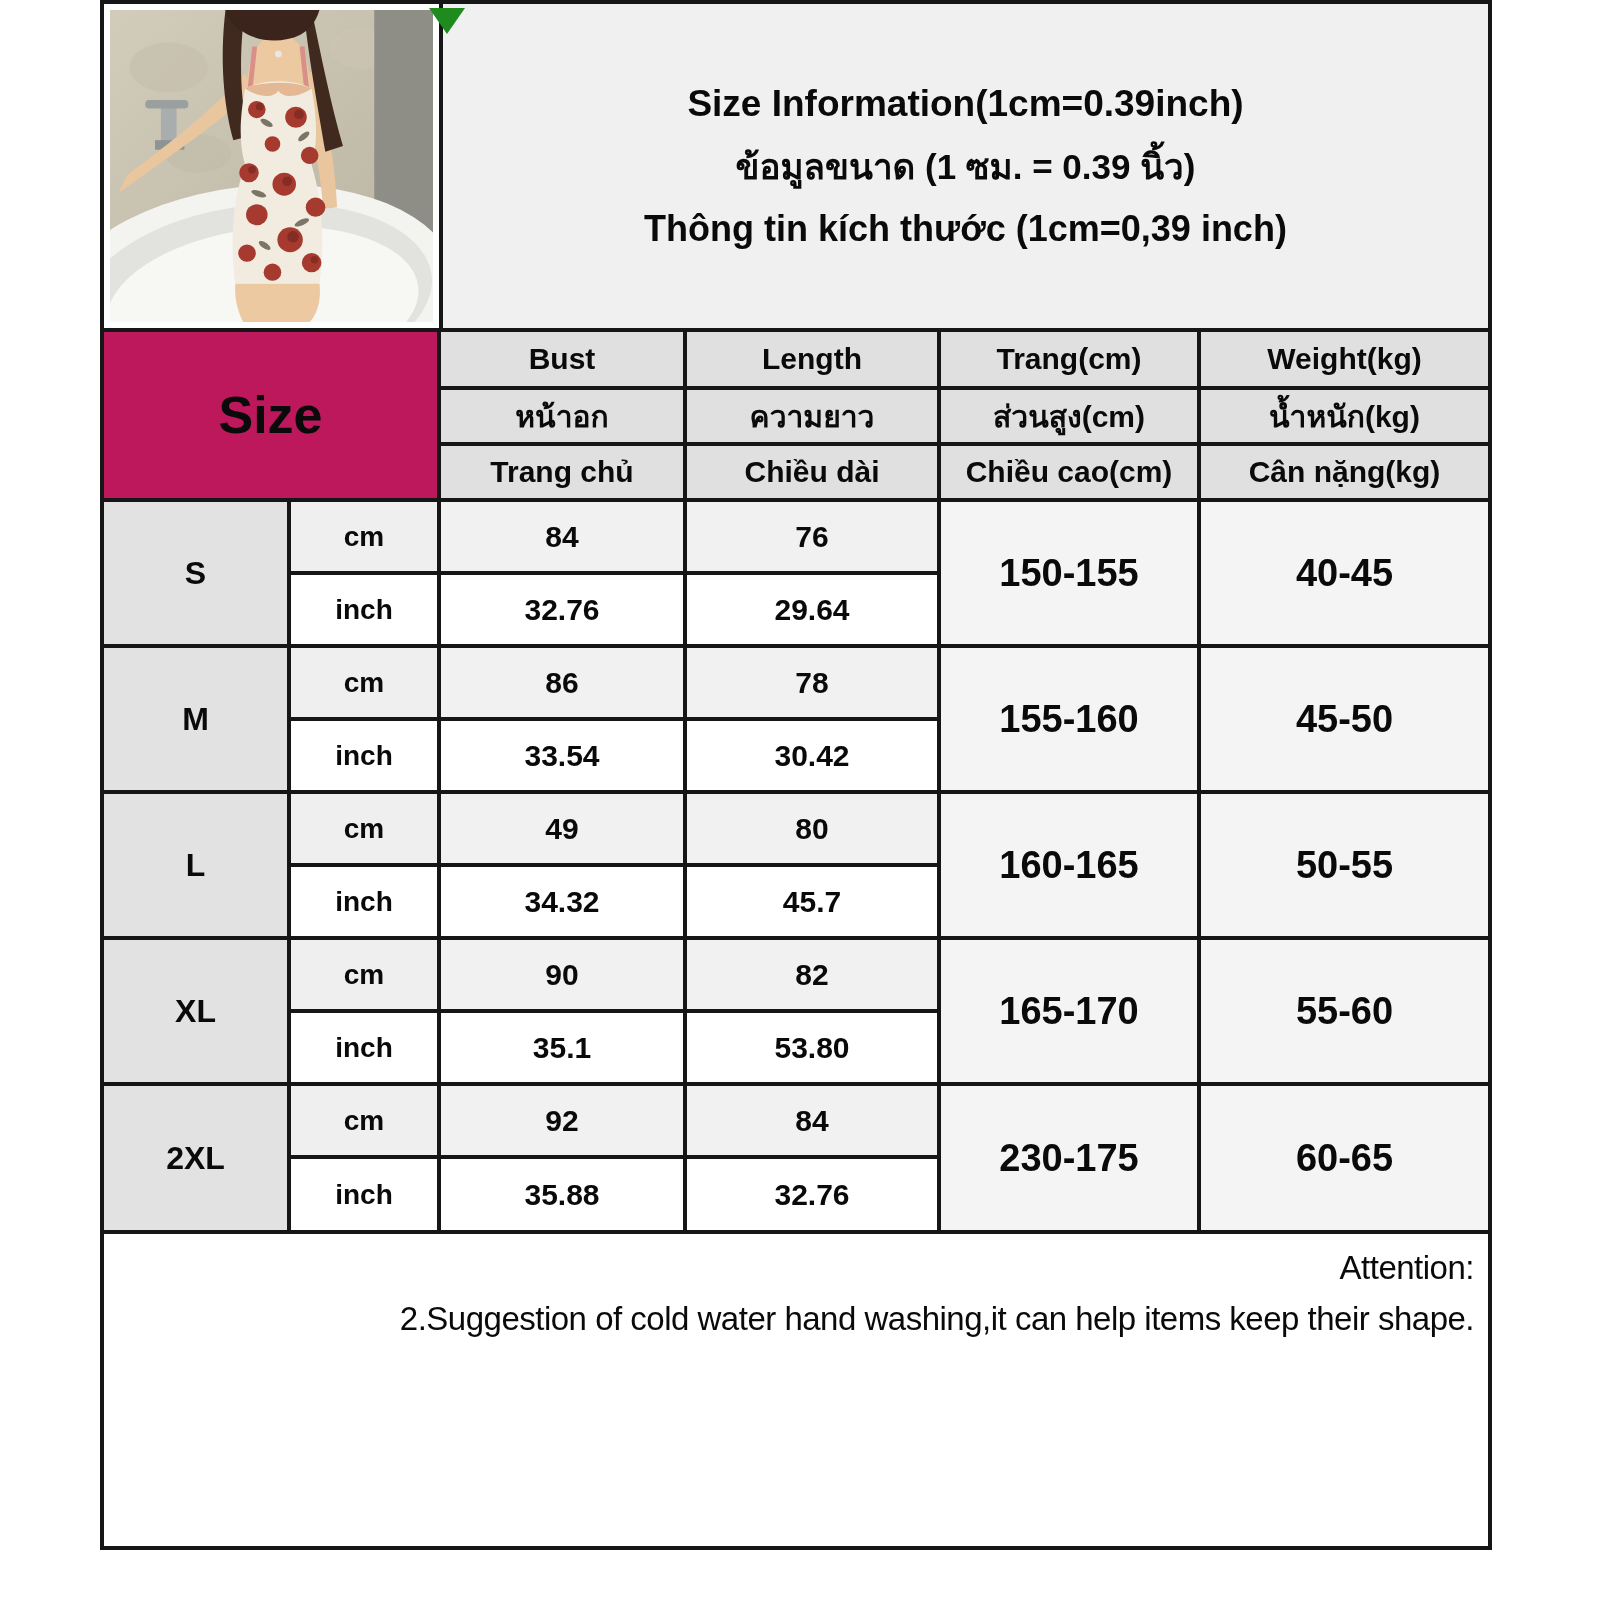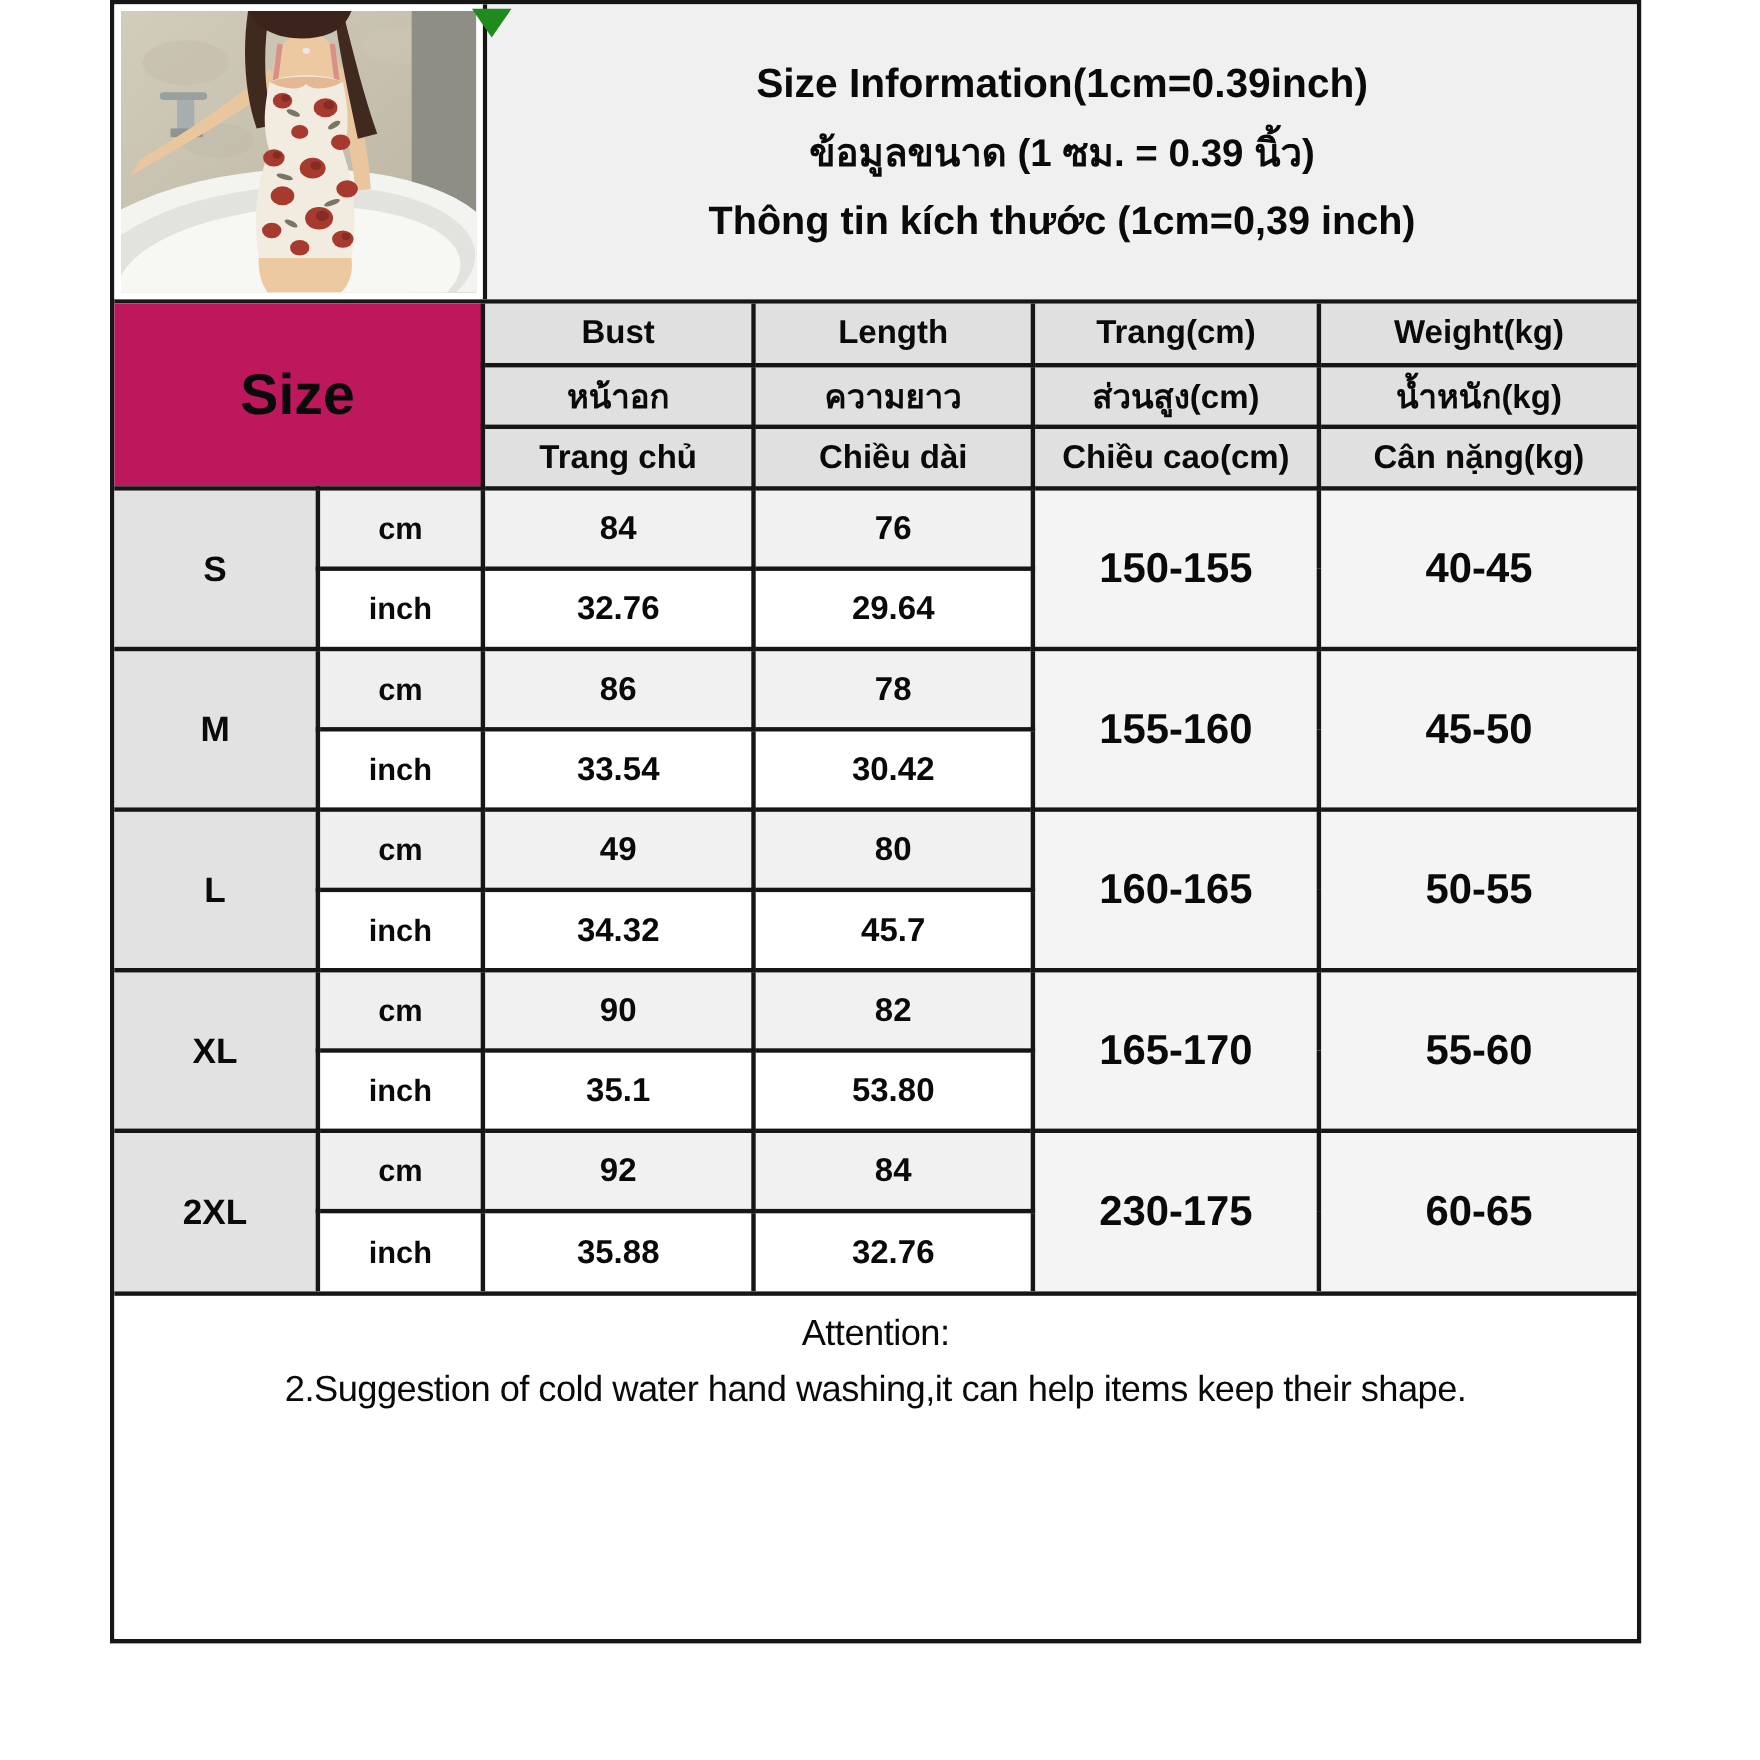--- a/index.html
+++ b/index.html
@@ -2,21 +2,21 @@
 <html><head>
 <meta charset="utf-8">
 <style>
   * { margin:0; padding:0; box-sizing:border-box; }
   html,body { width:1600px; height:1600px; background:#ffffff;
               font-family:"Liberation Sans","DejaVu Sans",sans-serif; }
   #sheet { position:absolute; left:100px; top:0; width:1392px;
            border:4px solid #161616; background:#fff; }
 
   
-  .top-band { display:flex; height:272px; border-bottom:4px solid #161616; }
+  .top-band { display:flex; height:328px; border-bottom:4px solid #161616; }
   .photo-cell { width:339px; border-right:4px solid #161616; background:#fff; padding:6px; }
   .photo-cell svg { width:100%; height:100%; display:block; }
   .title-cell { flex:1; background:#f0f0f0; display:flex; flex-direction:column;
                 align-items:center; justify-content:center; text-align:center; }
   .title-en { font-size:37px; font-weight:bold; color:#0a0a0a; margin:7px 0; }
   .title-th { font-size:35px; font-weight:bold; color:#0a0a0a; margin:7px 0; }
   .title-vi { font-size:36px; font-weight:bold; color:#0a0a0a; margin:7px 0; }
 
   .green-corner { position:absolute; left:325px; top:4px; width:0; height:0;
                   border-left:18px solid transparent; border-right:18px solid transparent;
@@ -33,21 +33,21 @@
   td.c-head   { background:#e0e0e0; font-size:30px; font-weight:bold; }
   td.c-letter { background:#e2e2e2; font-size:32px; font-weight:bold; }
   td.c-unit   { background:#efefef; font-size:28px; font-weight:bold; }
   td.c-unit.w { background:#ffffff; }
   td.c-val    { background:#f1f1f1; font-size:30px; font-weight:bold; }
   td.c-val.w  { background:#ffffff; }
   td.c-range  { background:#f4f4f4; font-size:38px; font-weight:bold; }
 
   
   .attention { border-top:4px solid #161616; background:#fff; min-height:316px;
-               padding:8px 2px; text-align:center; }
+               padding:8px 14px; text-align:right; }
   .attention div { font-size:33px; letter-spacing:-0.5px; line-height:1.55; color:#0a0a0a; }
 </style>
 </head>
 <body>
 
 <div id="sheet">
 
   <div class="green-corner"></div>
 
   <div class="top-band">

